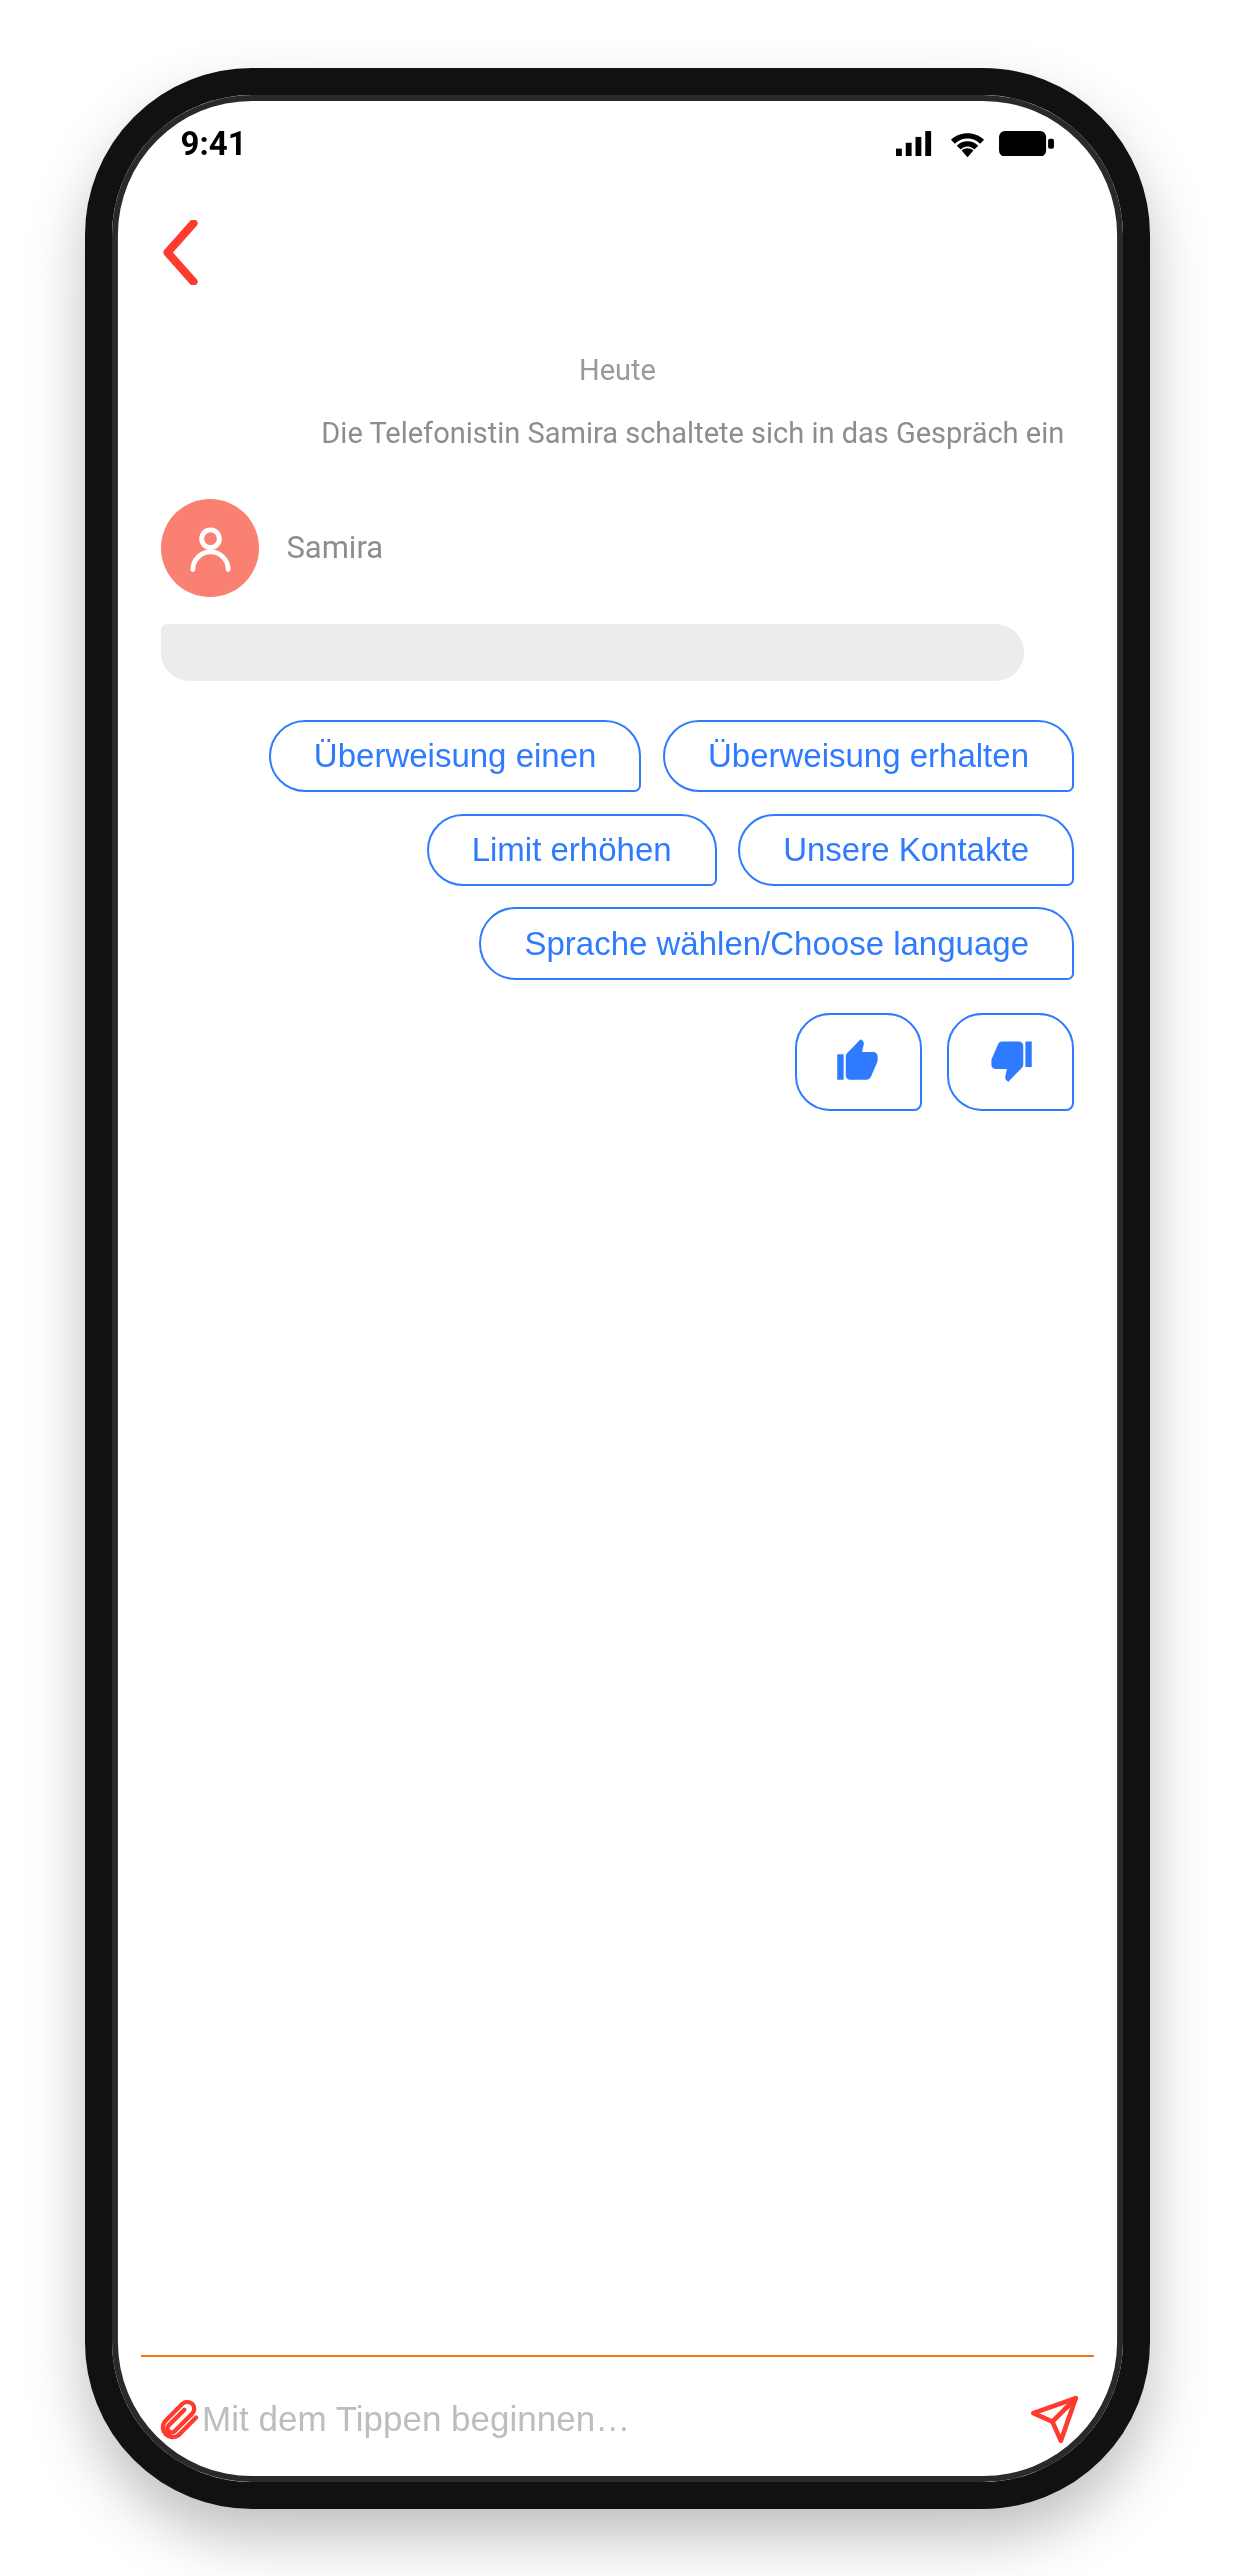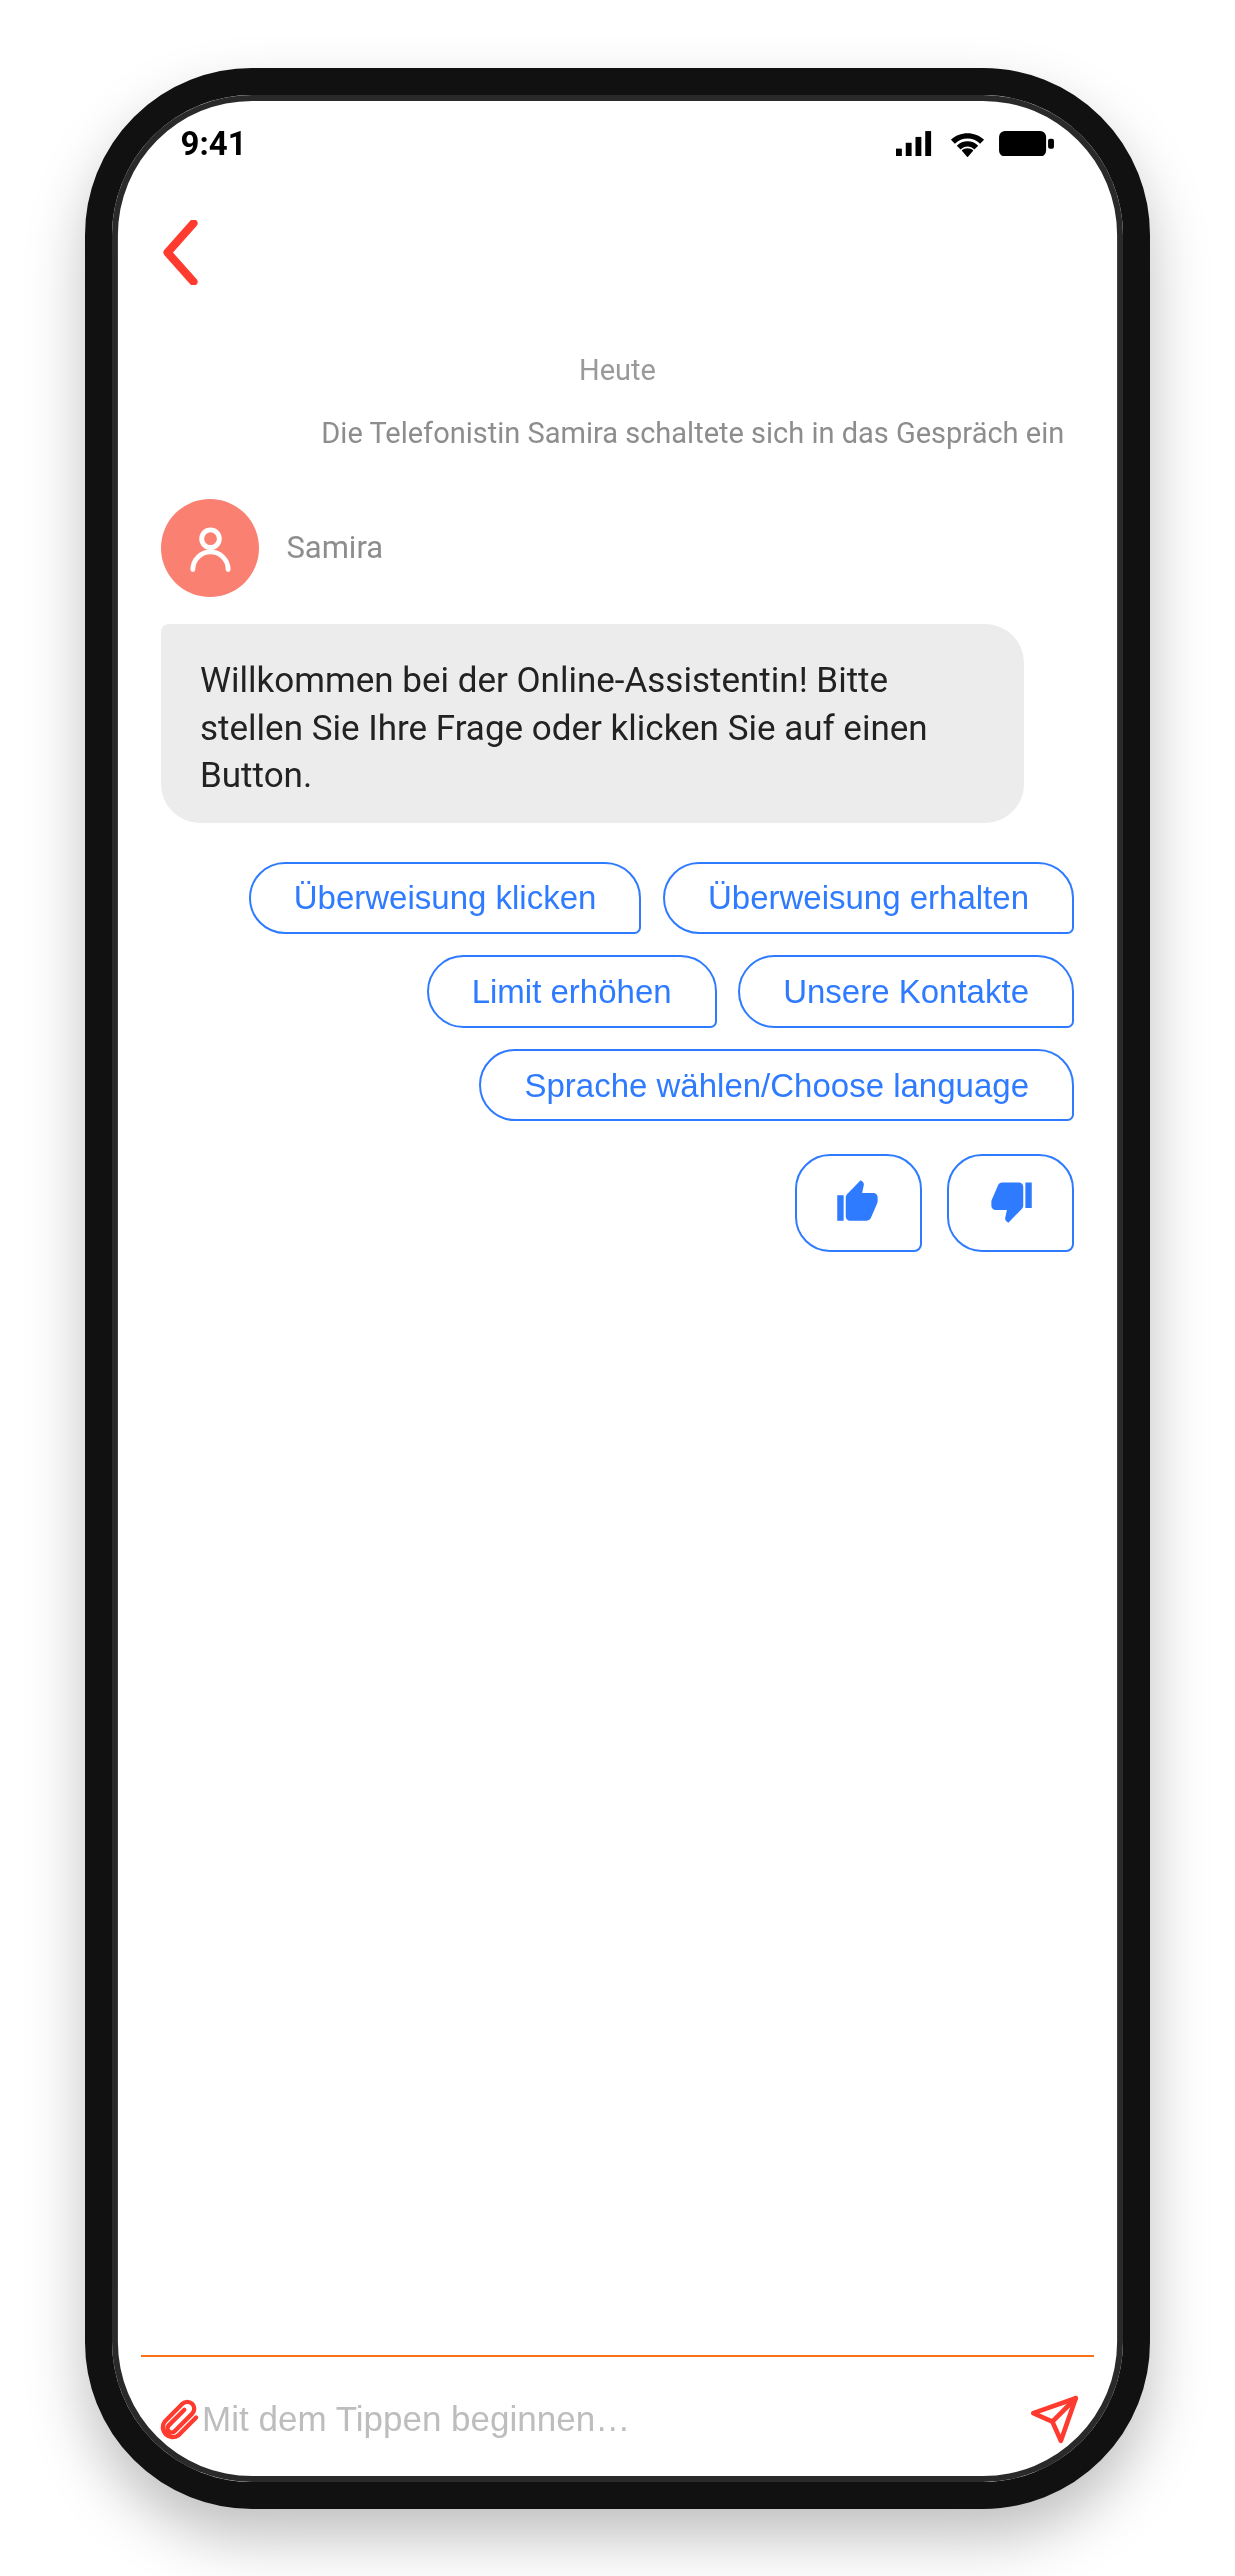--- a/index.html
+++ b/index.html
@@ -194,25 +194,24 @@
           <div class="avatar">
             <svg viewBox="0 0 24 24" fill="none" stroke="currentColor" stroke-width="2.2" stroke-linecap="round">
                 <circle cx="12" cy="8" r="4"></circle>
                 <path d="M4 22c0-4.4 3.6-8 8-8s8 3.6 8 8"></path>
               </svg>
           </div>
           <span class="sender-name">Samira</span>
         </div>
 
         <div class="bubble">
-          <div class="msg">Willkommen bei der Online-Assistentin! Bitte stellen Sie Ihre Frage oder klicken Sie auf einen Button.</div>
         </div>
 
         <div class="quick-replies">
-          <button class="qr-btn">Überweisung klicken</button>
+          <button class="qr-btn">Überweisung einen</button>
           <button class="qr-btn">Überweisung erhalten</button>
           <button class="qr-btn">Limit erhöhen</button>
           <button class="qr-btn">Unsere Kontakte</button>
           <button class="qr-btn">Sprache wählen/Choose language</button>
         </div>
 
         <div class="feedback-row">
           <button class="fb-btn">
             <span>
               <svg viewBox="0 0 24 24">

